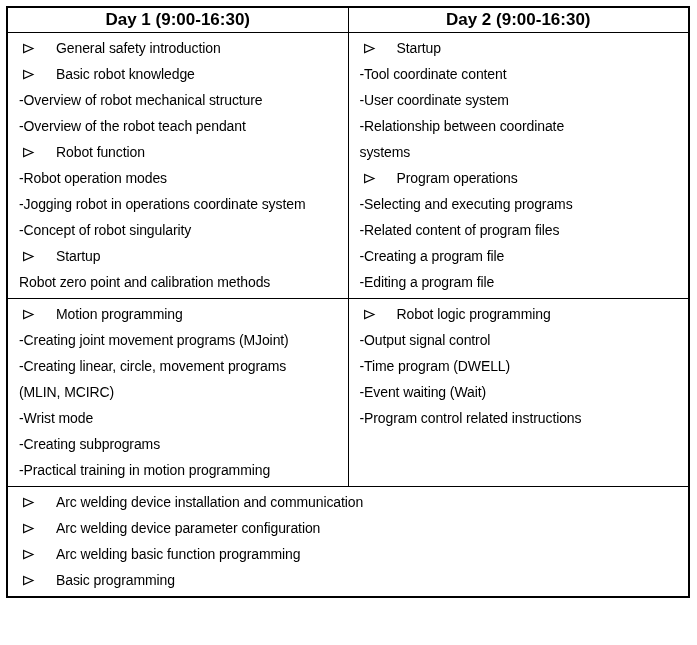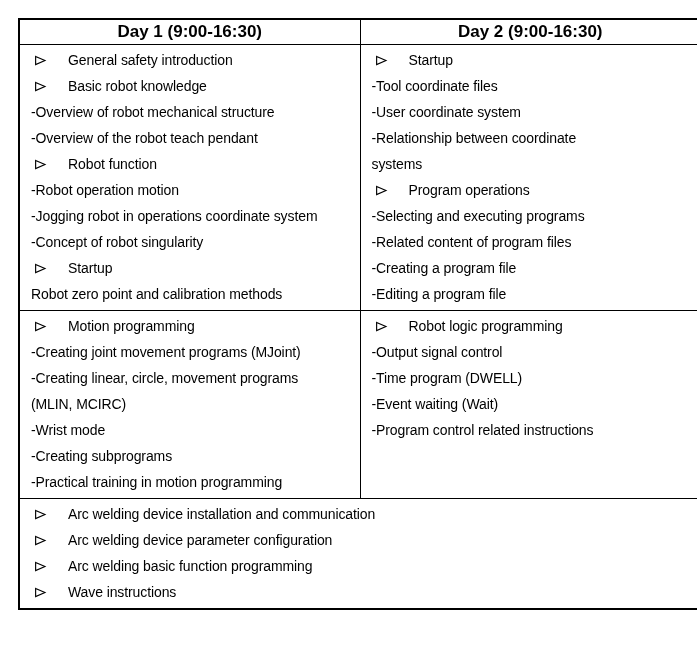--- a/index.html
+++ b/index.html
@@ -6,21 +6,21 @@
     margin: 0;
     padding: 0;
     background: #ffffff;
     font-family: "Liberation Sans", "DejaVu Sans", sans-serif;
     color: #000000;
   }
   .page {
     width: 697px;
     height: 645px;
     box-sizing: border-box;
-    padding: 18px;
+    padding: 6px;
     background: #ffffff;
   }
   table.schedule {
     border-collapse: collapse;
     table-layout: fixed;
     width: 684px;
     border: 2px solid #000000;
   }
   table.schedule col { width: 50%; }
   table.schedule th,
@@ -99,21 +99,21 @@
             </div>
             <div class="line">
               <span class="arrow">
                 <svg viewBox="0 0 16 16" xmlns="http://www.w3.org/2000/svg">
                   <polygon points="2,3 13.5,8 2,13" fill="#ffffff" stroke="#000000" stroke-width="1.4" stroke-linejoin="miter"></polygon>
                 </svg>
               </span>
               <span>Robot function</span>
             </div>
             <div class="line">
-              <span>-Robot operation motion</span>
+              <span>-Robot operation modes</span>
             </div>
             <div class="line">
               <span>-Jogging robot in operations coordinate system</span>
             </div>
             <div class="line">
               <span>-Concept of robot singularity</span>
             </div>
             <div class="line">
               <span class="arrow">
                 <svg viewBox="0 0 16 16" xmlns="http://www.w3.org/2000/svg">
@@ -129,21 +129,21 @@
         <td>
             <div class="line">
               <span class="arrow">
                 <svg viewBox="0 0 16 16" xmlns="http://www.w3.org/2000/svg">
                   <polygon points="2,3 13.5,8 2,13" fill="#ffffff" stroke="#000000" stroke-width="1.4" stroke-linejoin="miter"></polygon>
                 </svg>
               </span>
               <span>Startup</span>
             </div>
             <div class="line">
-              <span>-Tool coordinate files</span>
+              <span>-Tool coordinate content</span>
             </div>
             <div class="line">
               <span>-User coordinate system</span>
             </div>
             <div class="line">
               <span>-Relationship between coordinate</span>
             </div>
             <div class="line">
               <span>systems</span>
             </div>
@@ -246,19 +246,19 @@
                 </svg>
               </span>
               <span>Arc welding basic function programming</span>
             </div>
             <div class="line">
               <span class="arrow">
                 <svg viewBox="0 0 16 16" xmlns="http://www.w3.org/2000/svg">
                   <polygon points="2,3 13.5,8 2,13" fill="#ffffff" stroke="#000000" stroke-width="1.4" stroke-linejoin="miter"></polygon>
                 </svg>
               </span>
-              <span>Wave instructions</span>
+              <span>Basic programming</span>
             </div>
           </td>
       </tr>
     </tbody>
   </table>
 </div>
 
 </body></html>

